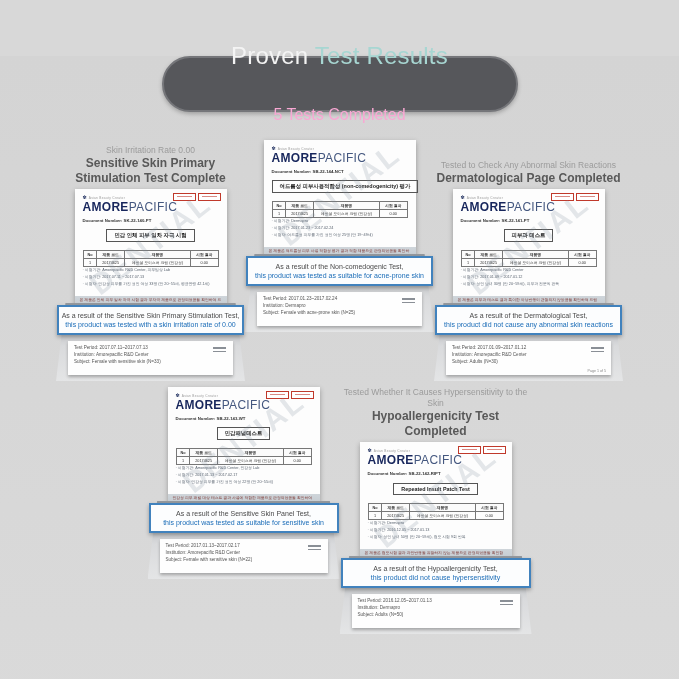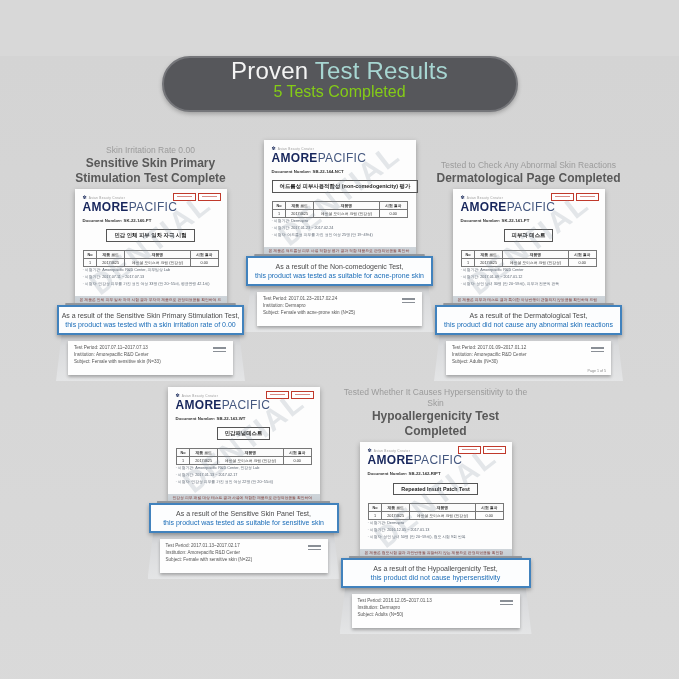--- a/index.html
+++ b/index.html
@@ -2,24 +2,24 @@
 <html><head>
 <meta charset="utf-8">
 <style>
   html,body{margin:0;padding:0;}
   body{width:679px;height:679px;background:#d8d8d8;font-family:"Liberation Sans",sans-serif;overflow:hidden;}
   .page{position:relative;width:679px;height:679px;background:linear-gradient(#d4d4d4,#dadada);}
 
   
   .banner{width:356px;height:56px;margin:56px auto 0;border-radius:29px;background:#56575b;
     border:2px solid #75767a;box-sizing:border-box;display:flex;flex-direction:column;
-    align-items:center;box-shadow:0 2px 4px rgba(0,0,0,.25);}
+    align-items:center;justify-content:center;box-shadow:0 2px 4px rgba(0,0,0,.25);gap:38px;}
   .banner-l1{font-size:24px;line-height:1.05;color:#f4f4f4;letter-spacing:.2px;}
   .banner-l1 .accent{color:#a7d6d2;}
-  .banner-l2{font-size:16px;color:#84cc16;line-height:1.15;}
+  .banner-l2{font-size:16px;color:#f9a8d4;line-height:1.15;}
 
   
   .row{display:flex;justify-content:center;}
   .row1{margin-top:28px;}
   .row2{margin-top:6px;}
   .cell{width:189px;display:flex;flex-direction:column;}
   .row2 .cell{width:192px;}
   .headline{min-height:46px;display:flex;flex-direction:column;justify-content:flex-end;
     text-align:center;margin-bottom:3px;}
   .hl-top{font-size:8.5px;color:#9b9b9b;line-height:1.3;}

